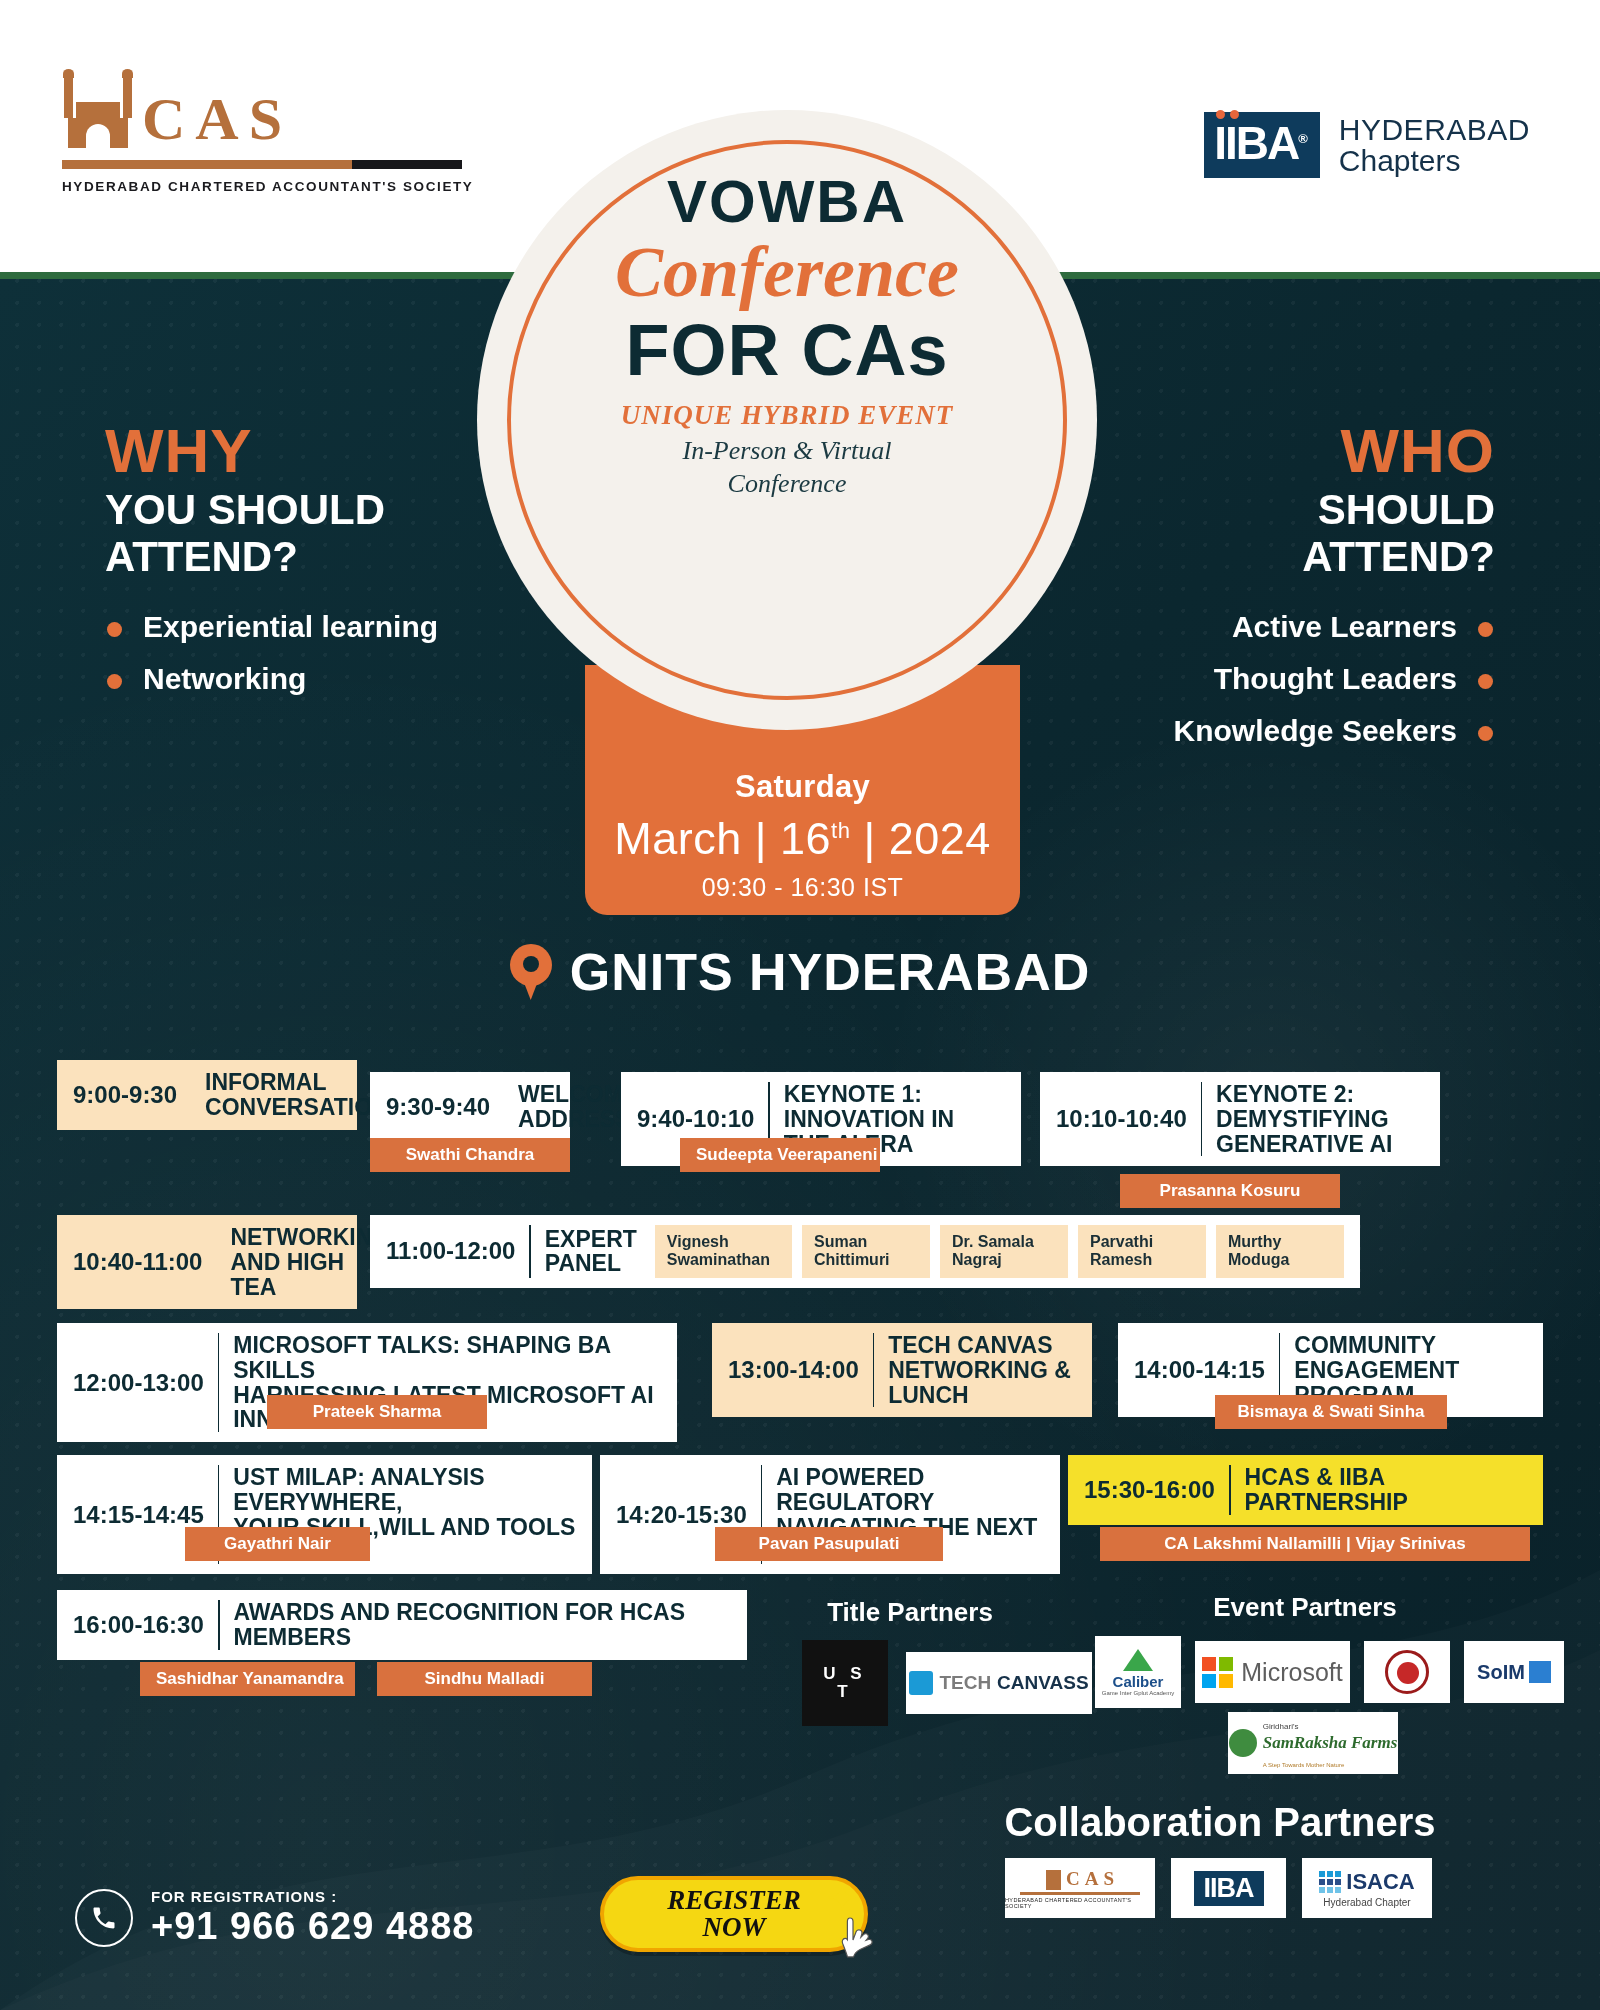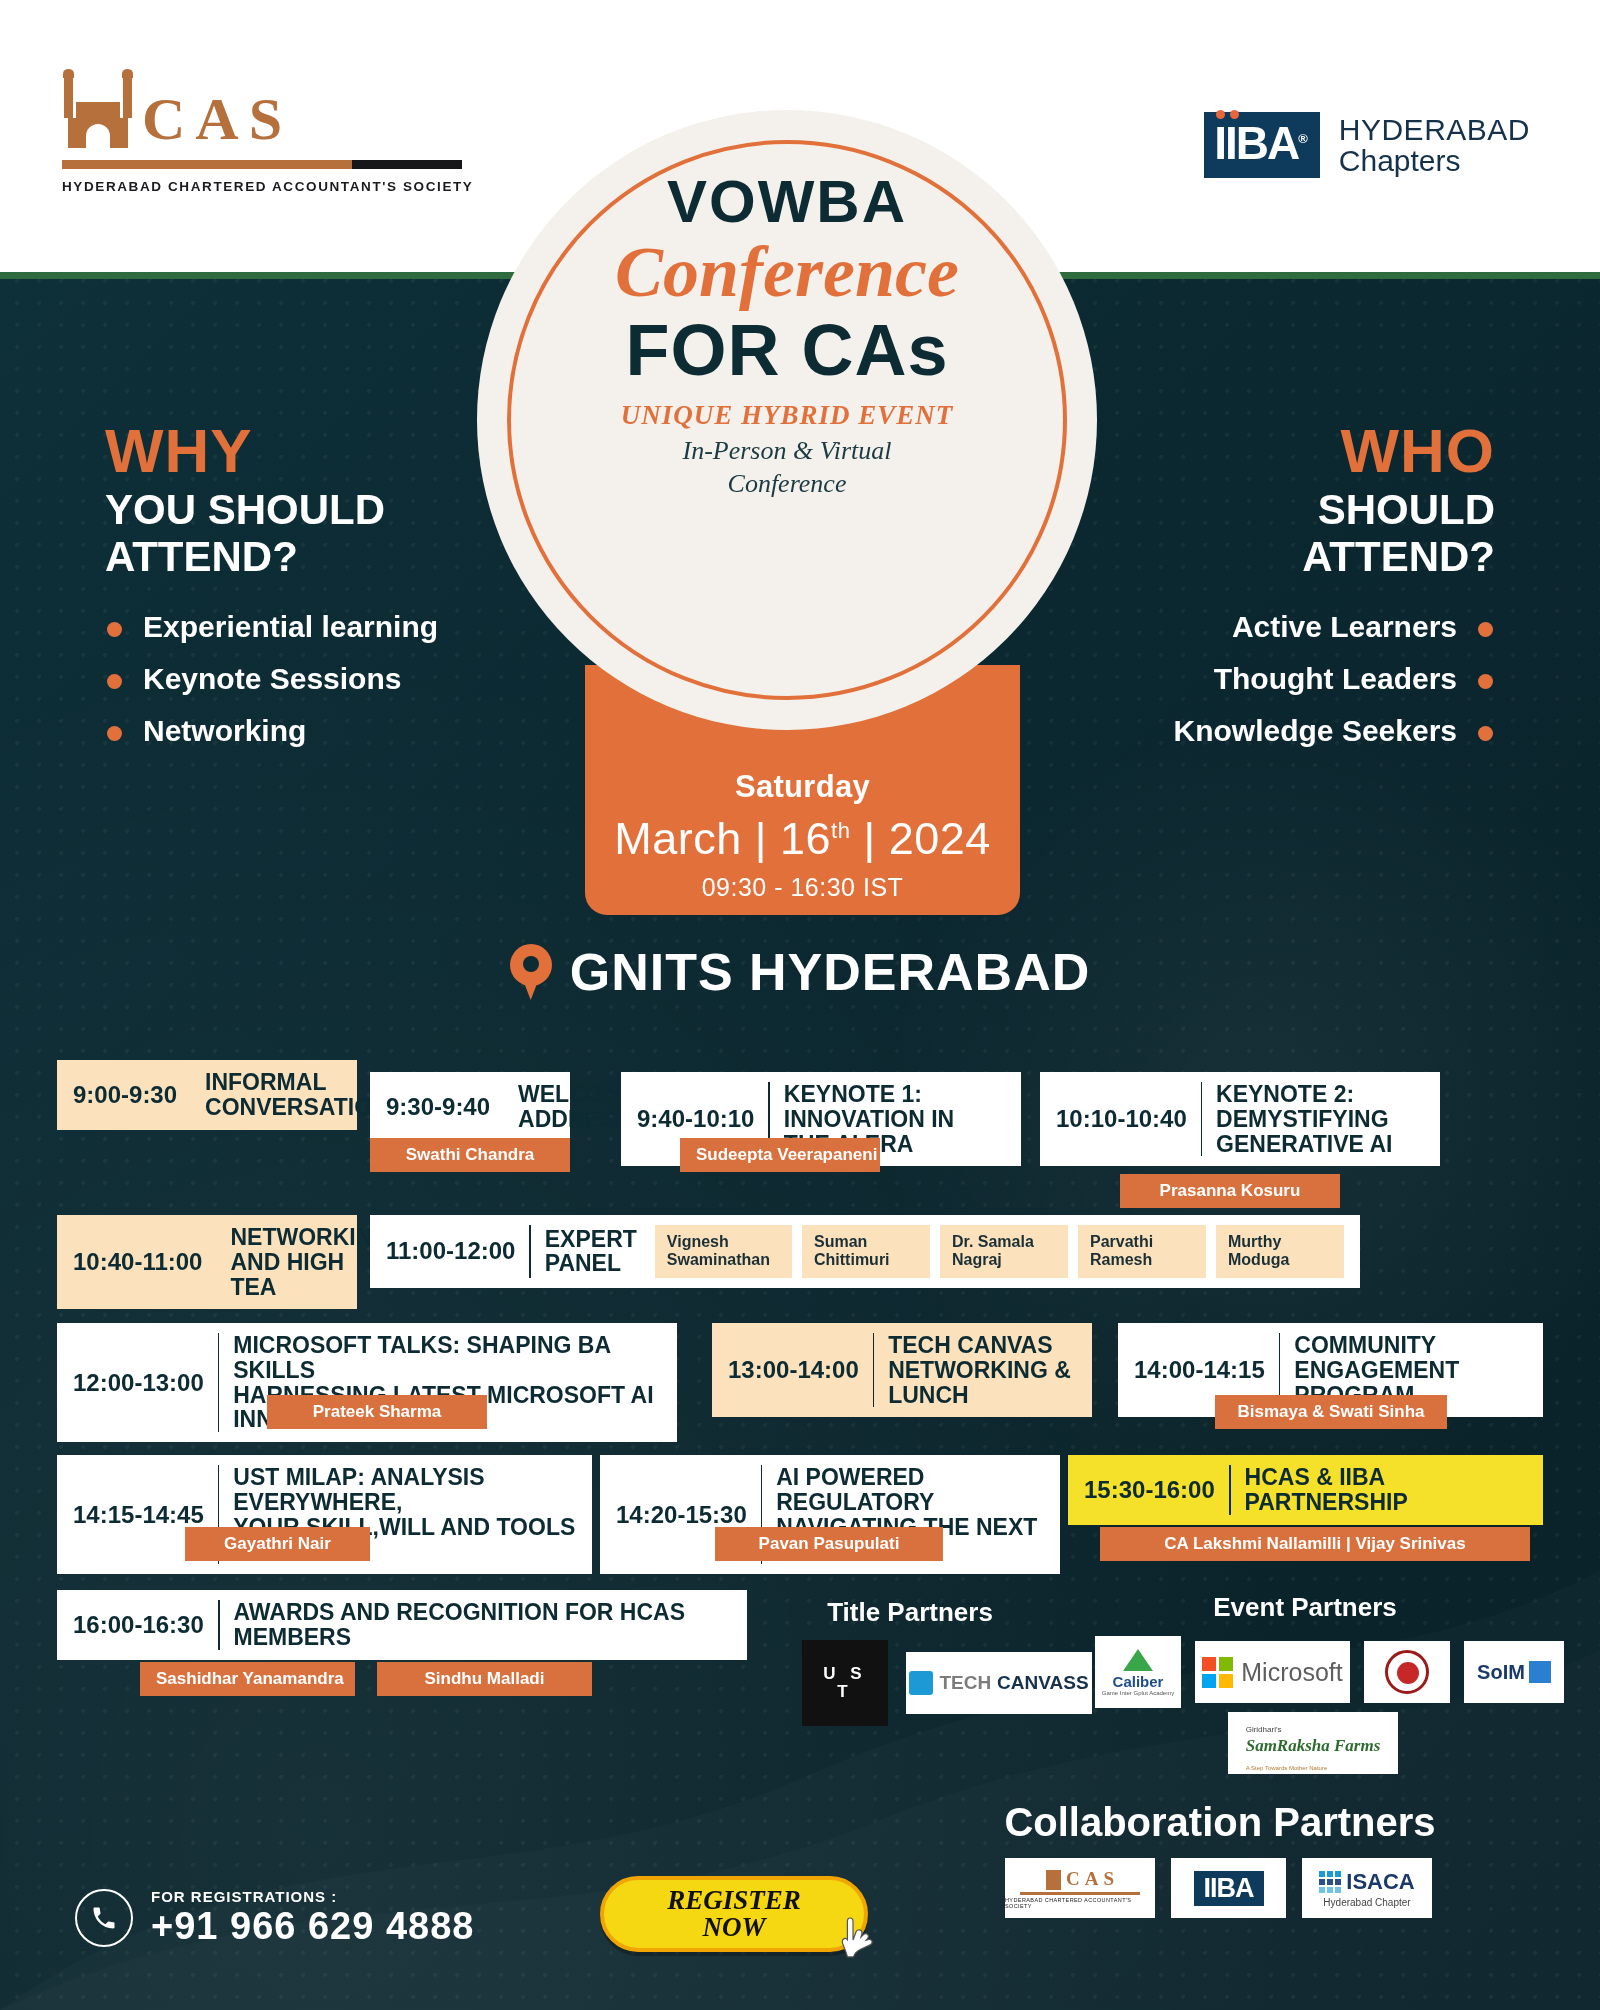--- a/index.html
+++ b/index.html
@@ -159,21 +159,21 @@
   .ms-name{ font-size:25px; color:#5e5e5e;}
 
   .crest{ width:86px; height:62px; background:#fff; display:flex; align-items:center; justify-content:center;}
   .crest .c{ width:44px;height:44px;border-radius:50%; border:3px solid #9b1b1b; background:#fff; position:relative;}
   .crest .c::after{content:"";position:absolute;left:9px;top:9px;width:22px;height:22px;border-radius:50%;background:#c62828;}
 
   .sotm{ width:100px;height:62px;background:#fff;display:flex;align-items:center;justify-content:center;gap:4px;}
   .sotm .t{font-size:20px;font-weight:bold;color:#1a3a6b;}
   .sotm .sq{width:22px;height:22px;background:#2b7fd1;}
 
-  .samraksha{ width:170px;height:62px;background:#fff;display:flex;align-items:center;justify-content:center;gap:6px;flex-direction:column;}
+  .samraksha{ width:170px;height:62px;background:#fff;display:flex;align-items:center;justify-content:center;gap:6px;}
   .samraksha .leaf{width:28px;height:28px;border-radius:50%;background:#3f8c3f;}
   .samraksha .t1{font-size:8px;color:#444;}
   .samraksha .t2{font-size:17px;color:#2e6b2e;font-family:"Liberation Serif",serif;font-weight:bold;font-style:italic;}
   .samraksha .t3{font-size:6px;color:#b07b2a;}
 
   .collab-h{ color:#fff; font-weight:bold; font-size:40px; text-align:center;}
   .collab-logo{ background:#fff; display:flex; align-items:center; justify-content:center;}
 
   
   .reg{ position:absolute; left:75px; bottom:62px; display:flex; align-items:center; gap:18px; color:#fff;}
@@ -245,21 +245,20 @@
   </div>
 
   <div class="why">
     <h2>WHY</h2>
     <h3>
       <span>YOU SHOULD</span><br>
       <span>ATTEND?</span>
     </h3>
     <ul>
       <li>Experiential learning</li>
-      <li>Keynote Sessions</li>
       <li>Networking</li>
     </ul>
   </div>
 
   <div class="who">
     <h2>WHO</h2>
     <h3>
       <span>SHOULD</span><br>
       <span>ATTEND?</span>
     </h3>

